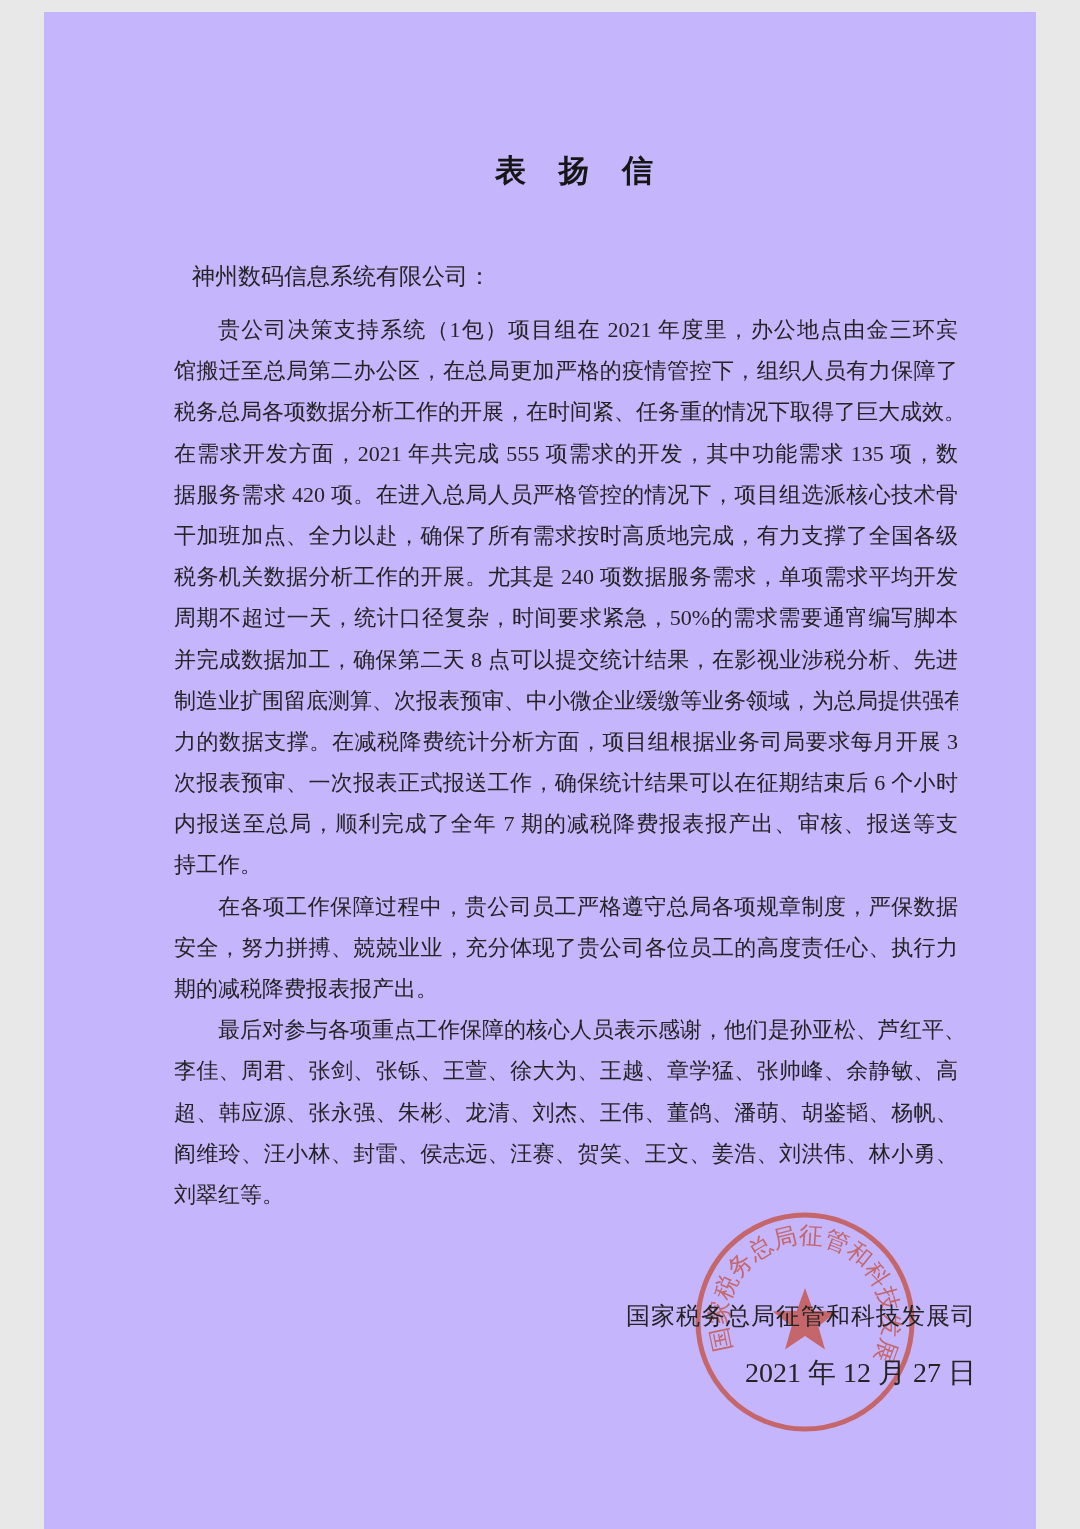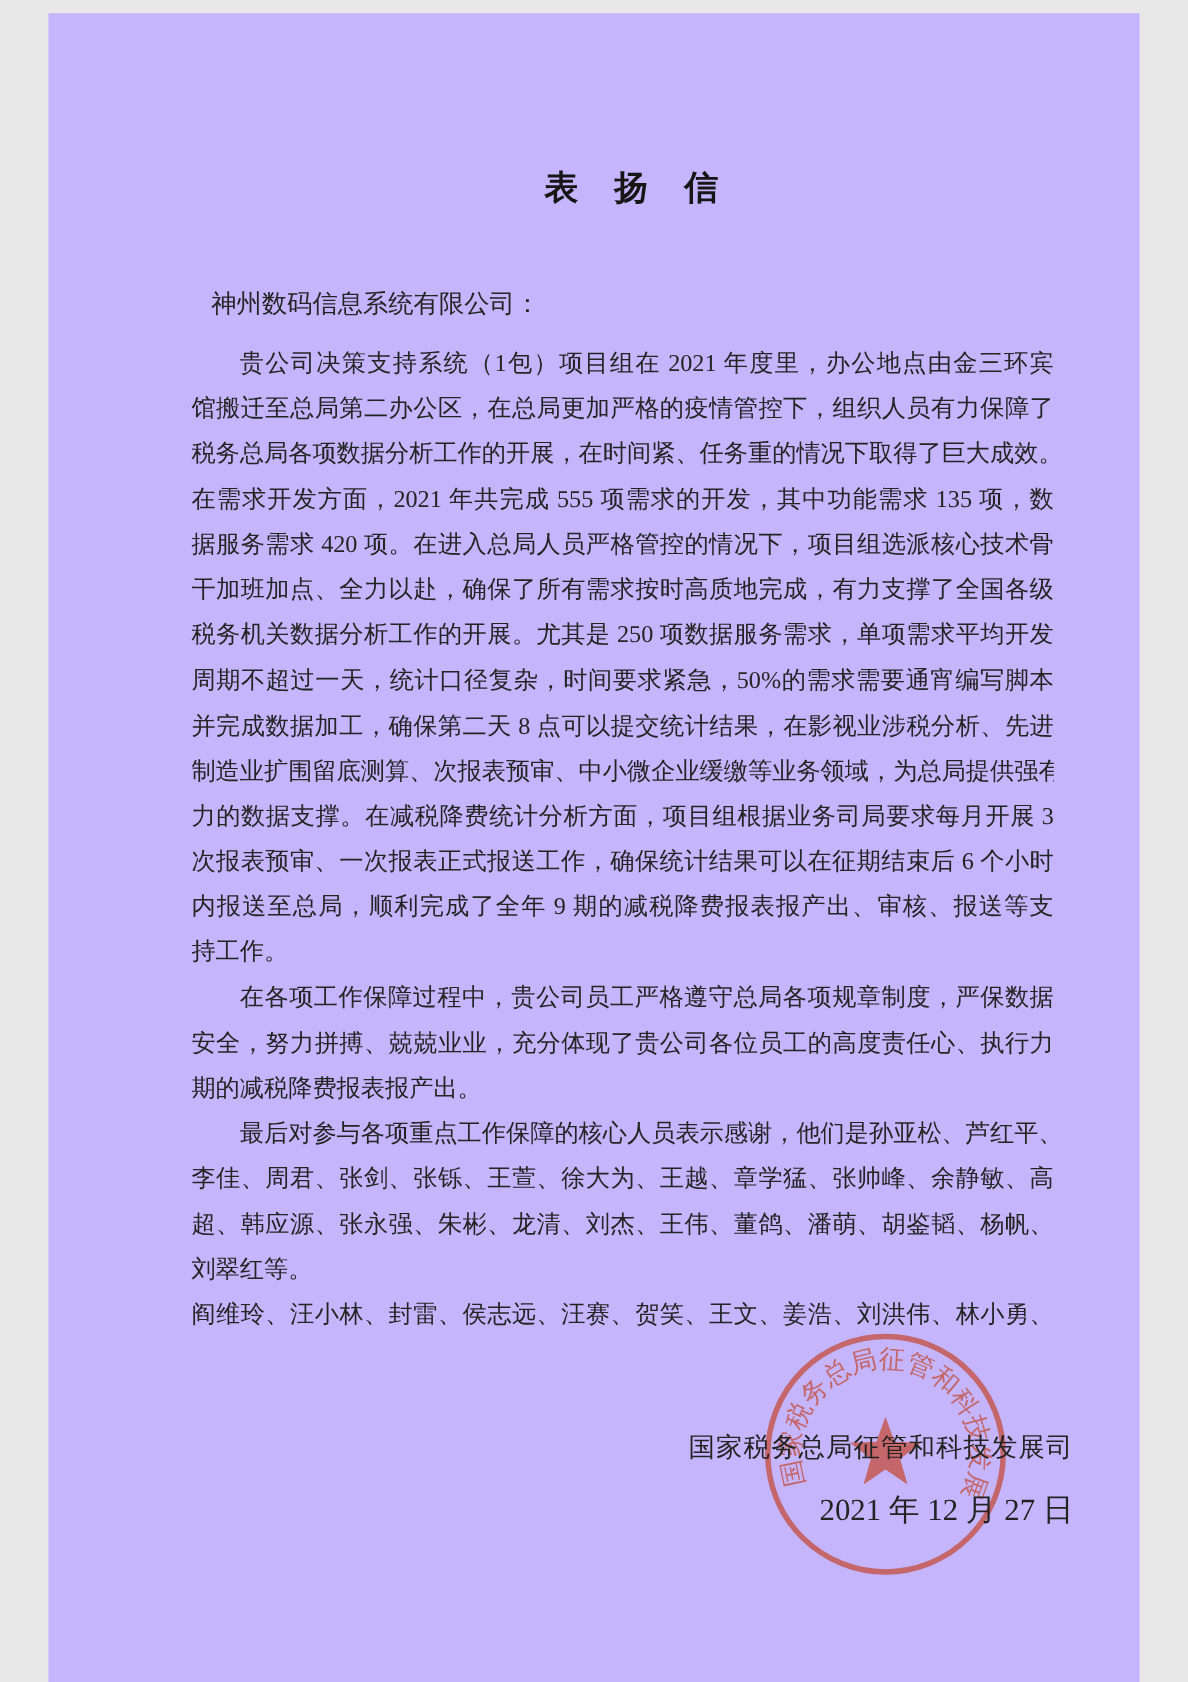--- a/index.html
+++ b/index.html
@@ -95,38 +95,38 @@
 
   <div class="salutation">神州数码信息系统有限公司：</div>
 
   <div class="body-block">
     <div class="line indent">贵公司决策支持系统（1包）项目组在 2021 年度里，办公地点由金三环宾</div>
     <div class="line">馆搬迁至总局第二办公区，在总局更加严格的疫情管控下，组织人员有力保障了</div>
     <div class="line">税务总局各项数据分析工作的开展，在时间紧、任务重的情况下取得了巨大成效。</div>
     <div class="line">在需求开发方面，2021 年共完成 555 项需求的开发，其中功能需求 135 项，数</div>
     <div class="line">据服务需求 420 项。在进入总局人员严格管控的情况下，项目组选派核心技术骨</div>
     <div class="line">干加班加点、全力以赴，确保了所有需求按时高质地完成，有力支撑了全国各级</div>
-    <div class="line">税务机关数据分析工作的开展。尤其是 250 项数据服务需求，单项需求平均开发</div>
+    <div class="line">税务机关数据分析工作的开展。尤其是 240 项数据服务需求，单项需求平均开发</div>
     <div class="line">周期不超过一天，统计口径复杂，时间要求紧急，50%的需求需要通宵编写脚本</div>
     <div class="line">并完成数据加工，确保第二天 8 点可以提交统计结果，在影视业涉税分析、先进</div>
     <div class="line">制造业扩围留底测算、次报表预审、中小微企业缓缴等业务领域，为总局提供强有</div>
     <div class="line">力的数据支撑。在减税降费统计分析方面，项目组根据业务司局要求每月开展 3</div>
     <div class="line">次报表预审、一次报表正式报送工作，确保统计结果可以在征期结束后 6 个小时</div>
-    <div class="line">内报送至总局，顺利完成了全年 9 期的减税降费报表报产出、审核、报送等支</div>
+    <div class="line">内报送至总局，顺利完成了全年 7 期的减税降费报表报产出、审核、报送等支</div>
     <div class="line para-end">持工作。</div>
 
     <div class="line indent">在各项工作保障过程中，贵公司员工严格遵守总局各项规章制度，严保数据</div>
     <div class="line">安全，努力拼搏、兢兢业业，充分体现了贵公司各位员工的高度责任心、执行力</div>
     <div class="line para-end">期的减税降费报表报产出。</div>
 
     <div class="line indent">最后对参与各项重点工作保障的核心人员表示感谢，他们是孙亚松、芦红平、</div>
     <div class="line">李佳、周君、张剑、张铄、王萱、徐大为、王越、章学猛、张帅峰、余静敏、高</div>
     <div class="line">超、韩应源、张永强、朱彬、龙清、刘杰、王伟、董鸽、潘萌、胡鉴韬、杨帆、</div>
+    <div class="line">阎维玲、汪小林、封雷、侯志远、汪赛、贺笑、王文、姜浩、刘洪伟、林小勇、</div>
     <div class="line para-end">刘翠红等。</div>
-    <div class="line">阎维玲、汪小林、封雷、侯志远、汪赛、贺笑、王文、姜浩、刘洪伟、林小勇、</div>
   </div>
 
   <svg class="seal" viewBox="0 0 240 240" xmlns="http://www.w3.org/2000/svg">
     <circle cx="120" cy="120" r="107" fill="none" stroke="#c4554a" stroke-width="5"></circle>
     <polygon points="120,86 128.2,108.7 152.3,109.5 133.3,124.3 140,147.5 120,134 100,147.5 106.7,124.3 87.7,109.5 111.8,108.7" fill="#c4554a"></polygon>
     <path id="sealArc" d="M 47,147 A 78,78 0 1 1 193,147" fill="none"></path>
     <text font-size="24" fill="#c4554a" font-family="Liberation Serif, DejaVu Serif, serif" letter-spacing="0">
       <textPath href="#sealArc">国家税务总局征管和科技发展司</textPath>
     </text>
   </svg>

